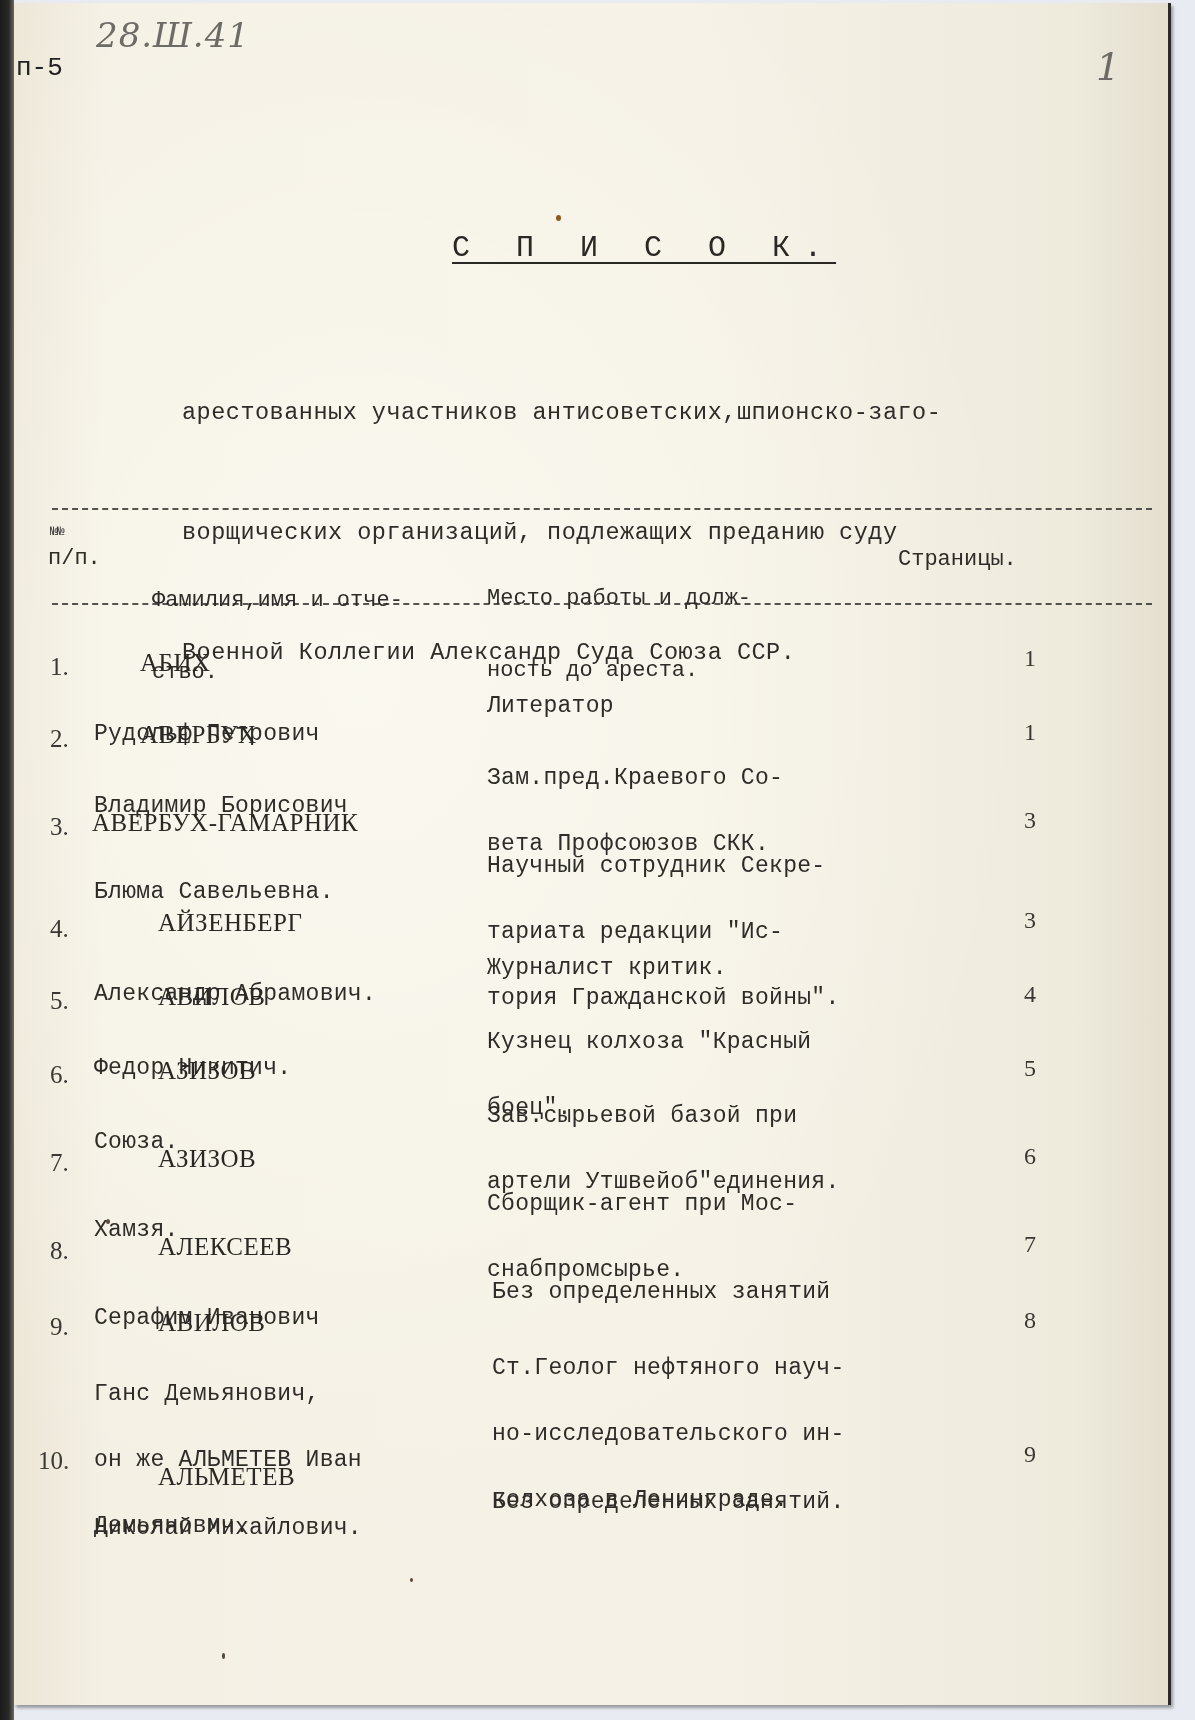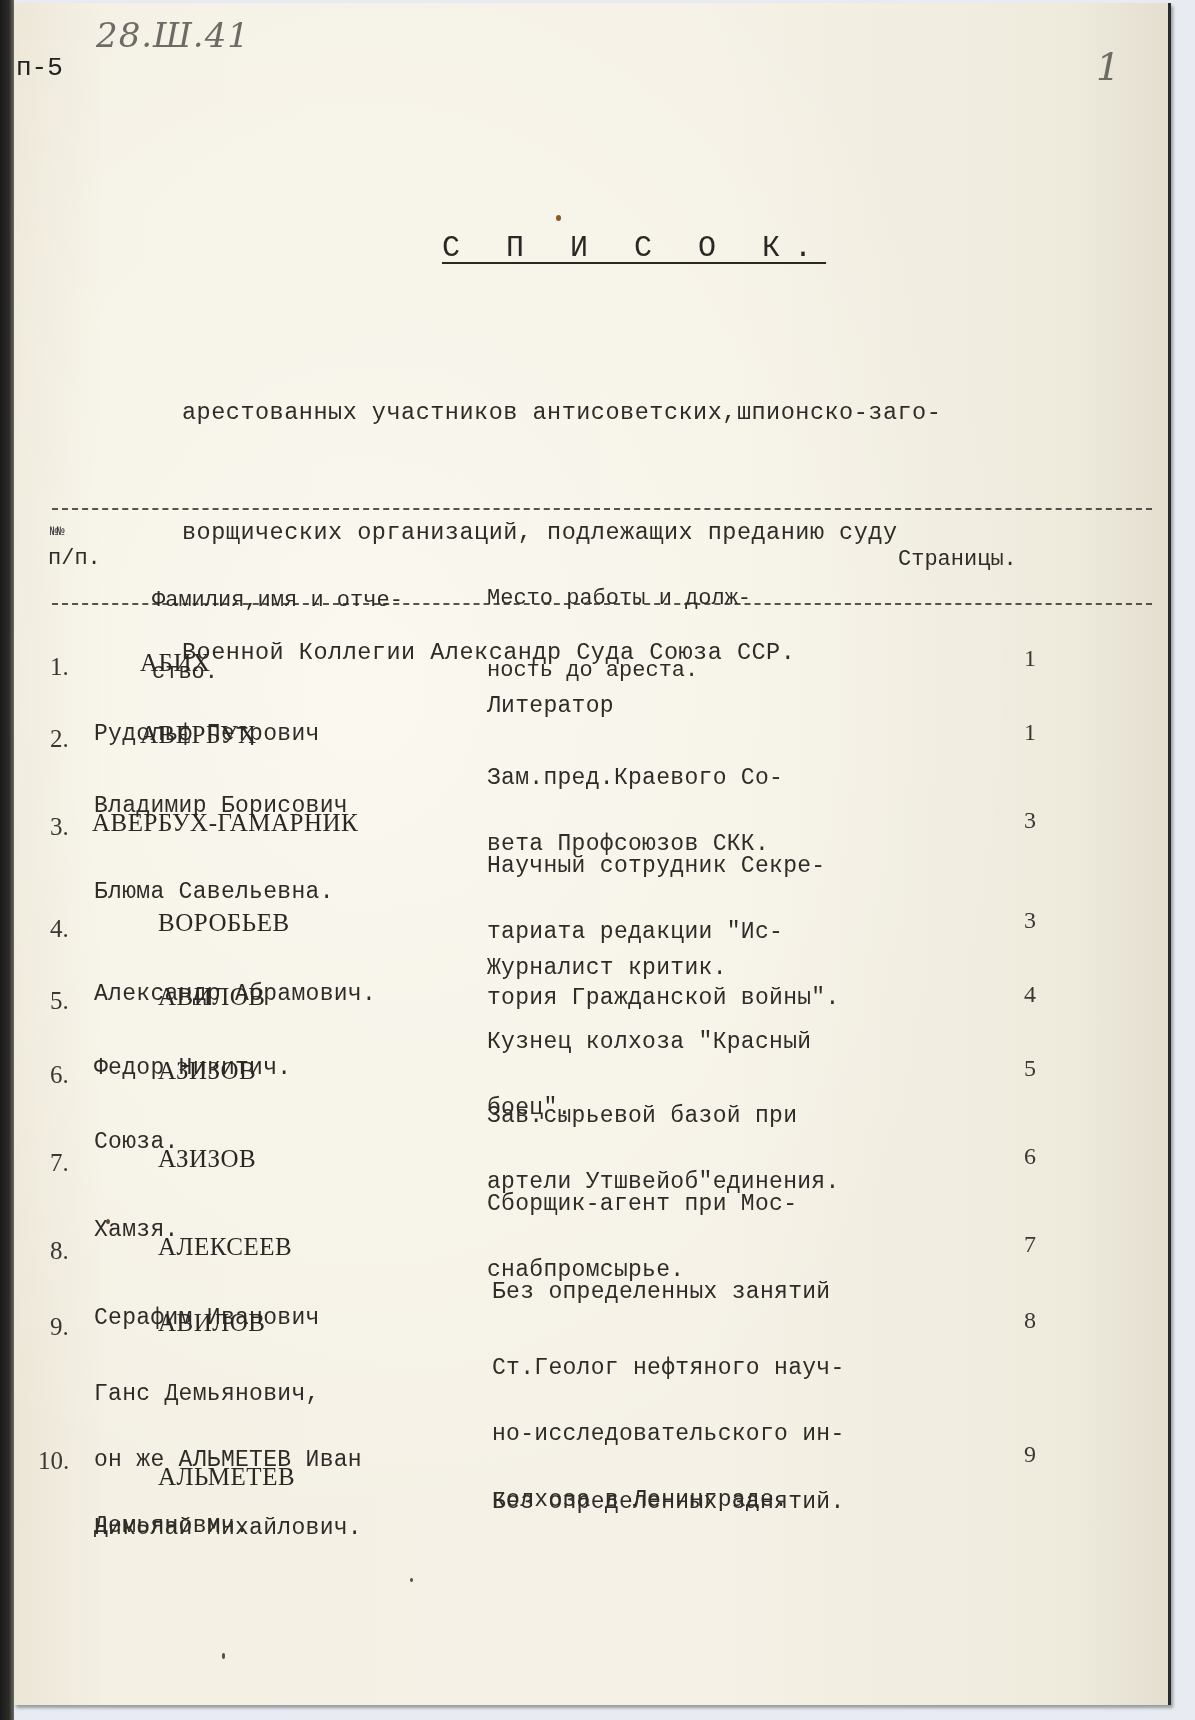--- a/index.html
+++ b/index.html
@@ -59,21 +59,21 @@
 <div class="left-edge"></div>
 <div class="top-edge"></div>
 
 <div class="page">
 
   <div class="abs pencil" style="left:82px; top:12px;font-style:italic;">28.Ш.41</div>
   <div class="abs ref" style="left:2px; top:50px;">п-5</div>
   <div class="abs pencil" style="left:1082px; top:42px; font-size:38px;">1</div>
 
   <div class="speck" style="left:542px; top:212px; width:5px; height:6px; background:#8a5a20;"></div>
-  <div class="abs title" style="left:428px; top:228px;">С П И С О К.</div>
+  <div class="abs title" style="left:438px; top:228px;">С П И С О К.</div>
 
   <div class="abs intro" style="left:168px; top:310px;">
     <div>арестованных участников антисоветских,шпионско-заго-</div>
     <div>ворщических организаций, подлежащих преданию суду</div>
     <div>Военной Коллегии Александр Суда Союза ССР.</div>
   </div>
 
   <div class="rule" style="left:38px; top:505px; width:1100px;"></div>
   <div class="rule" style="left:38px; top:600px; width:1100px;"></div>
 
@@ -127,21 +127,21 @@
       <div class="abs cell" style="left:473px; top:808px;">
         <div>Научный сотрудник Секре-</div>
         <div>тариата редакции "Ис-</div>
         <div>тория Гражданской войны".</div>
       </div>
       <div class="abs pg" style="left:1010px; top:804px;">3</div>
     </div>
 
     <div>
       <div class="abs rownum" style="left:36px; top:912px;">4.</div>
-      <div class="abs surname" style="left:144px; top:906px;">ВОРОБЬЕВ</div>
+      <div class="abs surname" style="left:144px; top:906px;">АЙЗЕНБЕРГ</div>
       <div class="abs cell" style="left:80px; top:936px;">
         <div>Александр Абрамович.</div>
       </div>
       <div class="abs cell" style="left:473px; top:910px;">
         <div>Журналист критик.</div>
       </div>
       <div class="abs pg" style="left:1010px; top:904px;">3</div>
     </div>
 
     <div>

